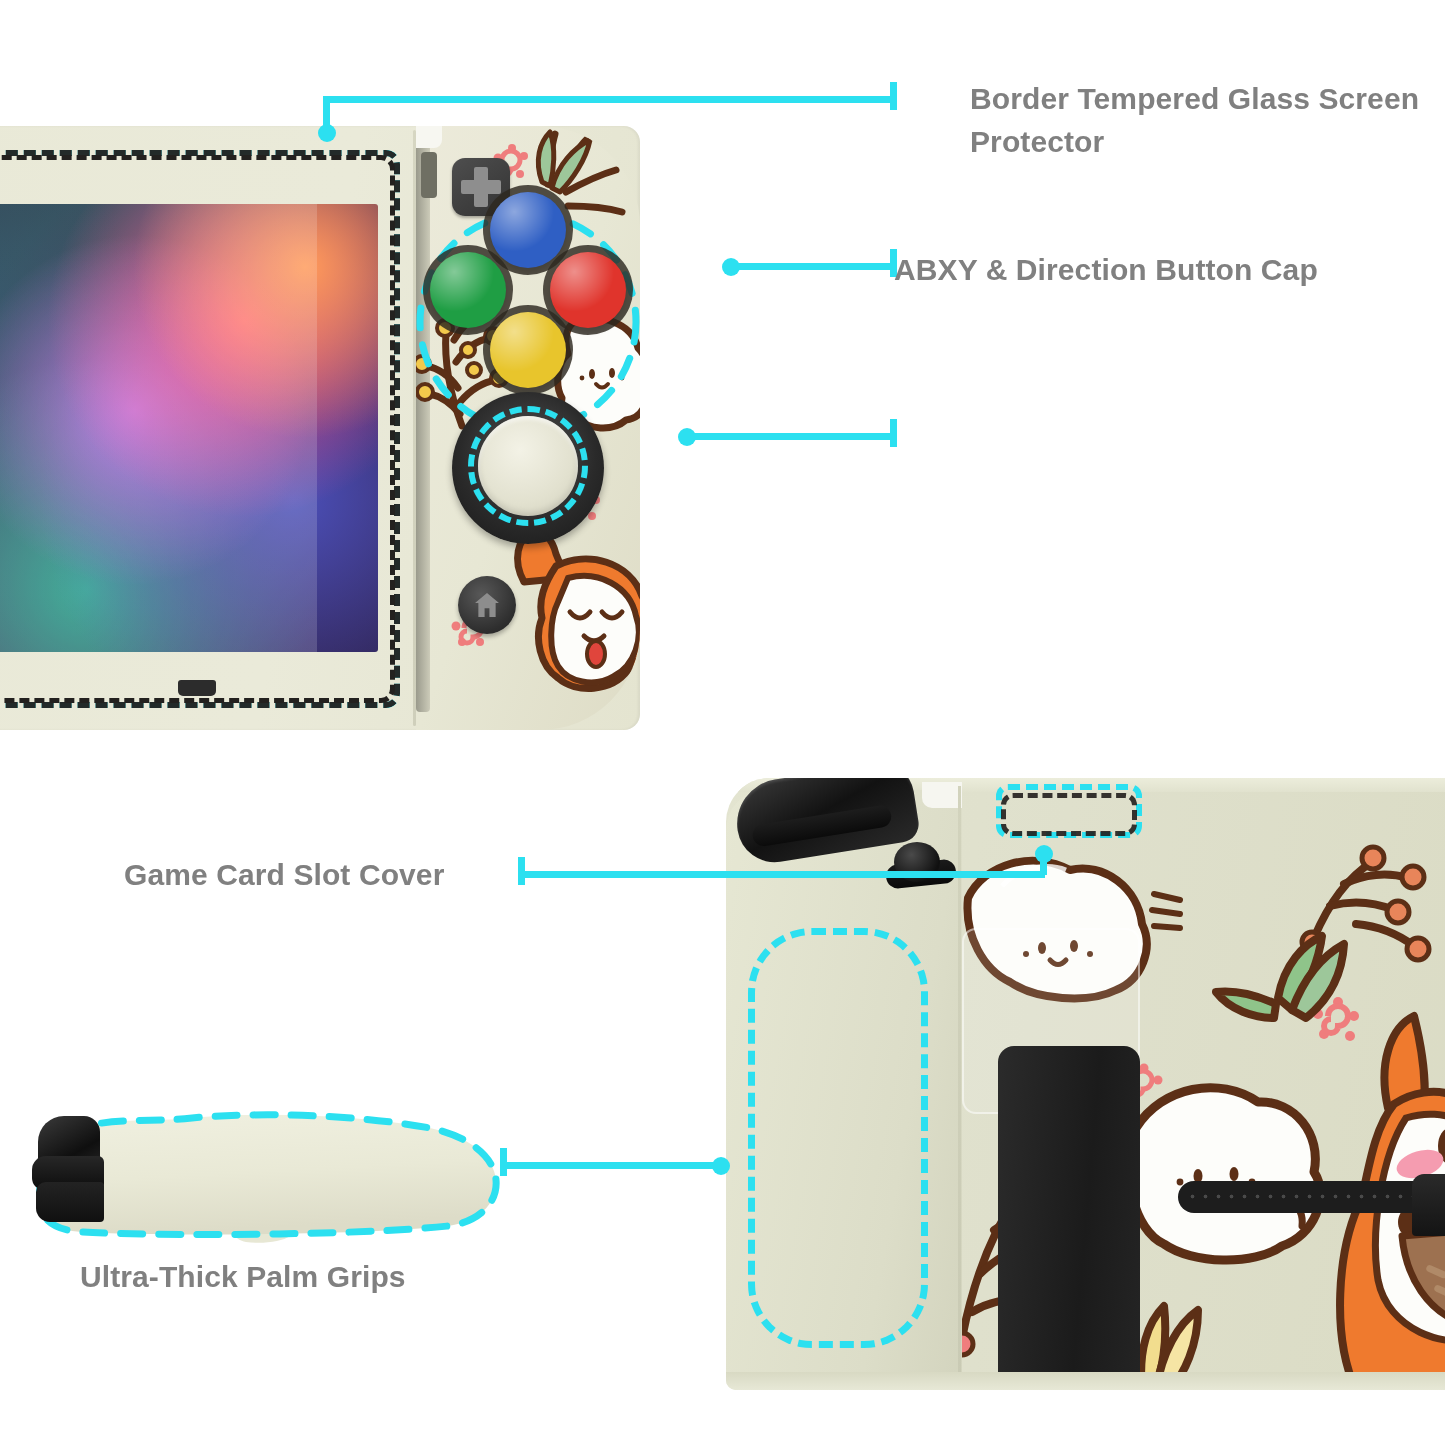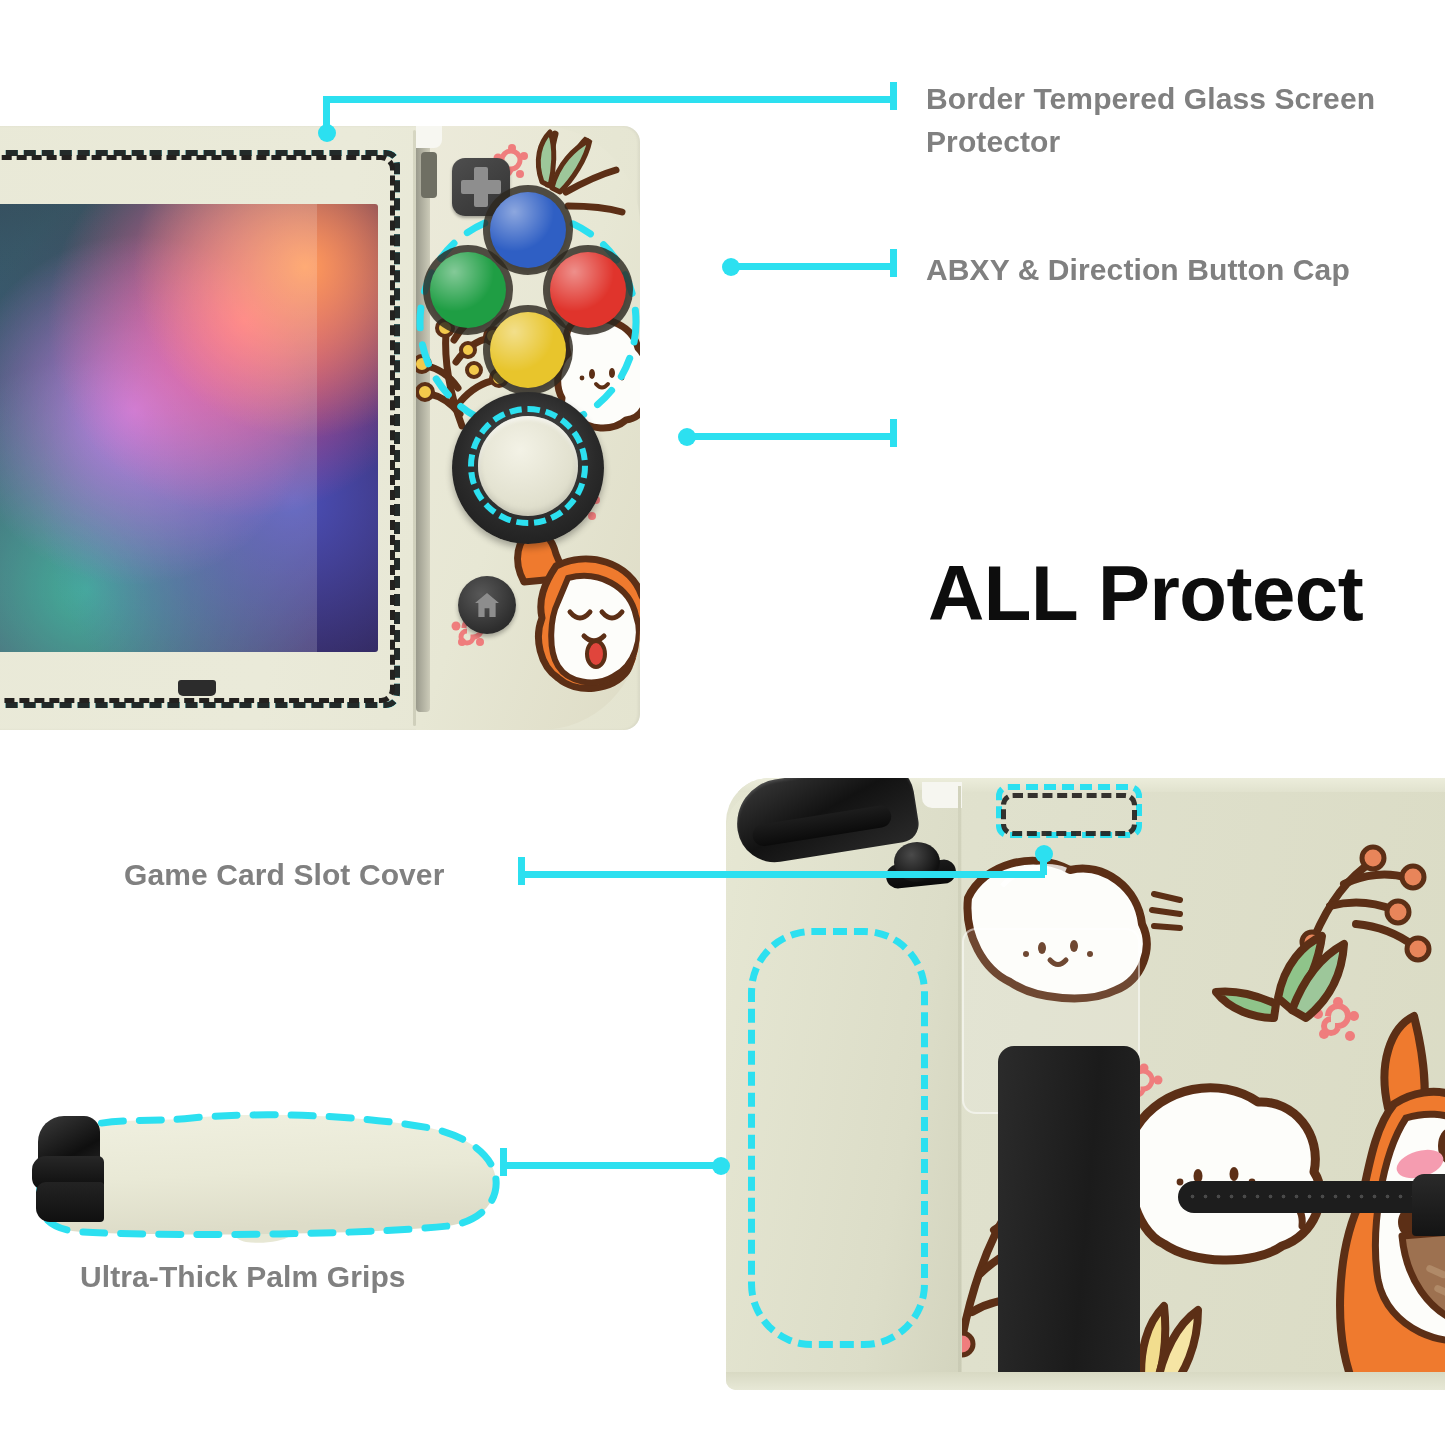--- a/index.html
+++ b/index.html
@@ -390,25 +390,24 @@
   <div class="ll-cap" style="left:890px; top:82px; height:28px;"></div>
 
   <div class="ll-dot" style="left:722px; top:258px;"></div>
   <div class="ll ll-h" style="left:730px; top:263px; width:166px;"></div>
   <div class="ll-cap" style="left:890px; top:249px; height:28px;"></div>
 
   <div class="ll-dot" style="left:678px; top:428px;"></div>
   <div class="ll ll-h" style="left:686px; top:433px; width:210px;"></div>
   <div class="ll-cap" style="left:890px; top:419px; height:28px;"></div>
 
-  <div class="label" style="left:926px; top:78px; width:470px;">Border Tempered Glass Screen
+  <div class="label" style="left:970px; top:78px; width:470px;">Border Tempered Glass Screen
 Protector</div>
-  <div class="label" style="left:926px; top:249px; width:470px;">ABXY &amp; Direction Button Cap</div>
-
-  <div class="hero" style="left:928px; top:548px;">ALL Protect</div>
+  <div class="label" style="left:894px; top:249px; width:470px;">ABXY &amp; Direction Button Cap</div>
+
 
   <div id="back">
 
     <svg class="art" style="left:232px;top:0;width:528px;height:612px" viewBox="0 0 528 612">
 
       <g>
         <path d="M10 120 C26 86 74 72 112 92 C146 84 180 110 184 146 C196 170 184 202 158 212 C130 226 78 222 52 204 C26 192 6 158 10 120 Z" fill="#fdfdfa" stroke="#5c2f16" stroke-width="8" stroke-linejoin="round"></path>
         <path d="M44 108 C60 90 88 84 108 92" fill="none" stroke="#fff" stroke-width="5" opacity=".8"></path>
         <g fill="#5c2f16">
           <ellipse cx="84" cy="170" rx="4" ry="6"></ellipse>

